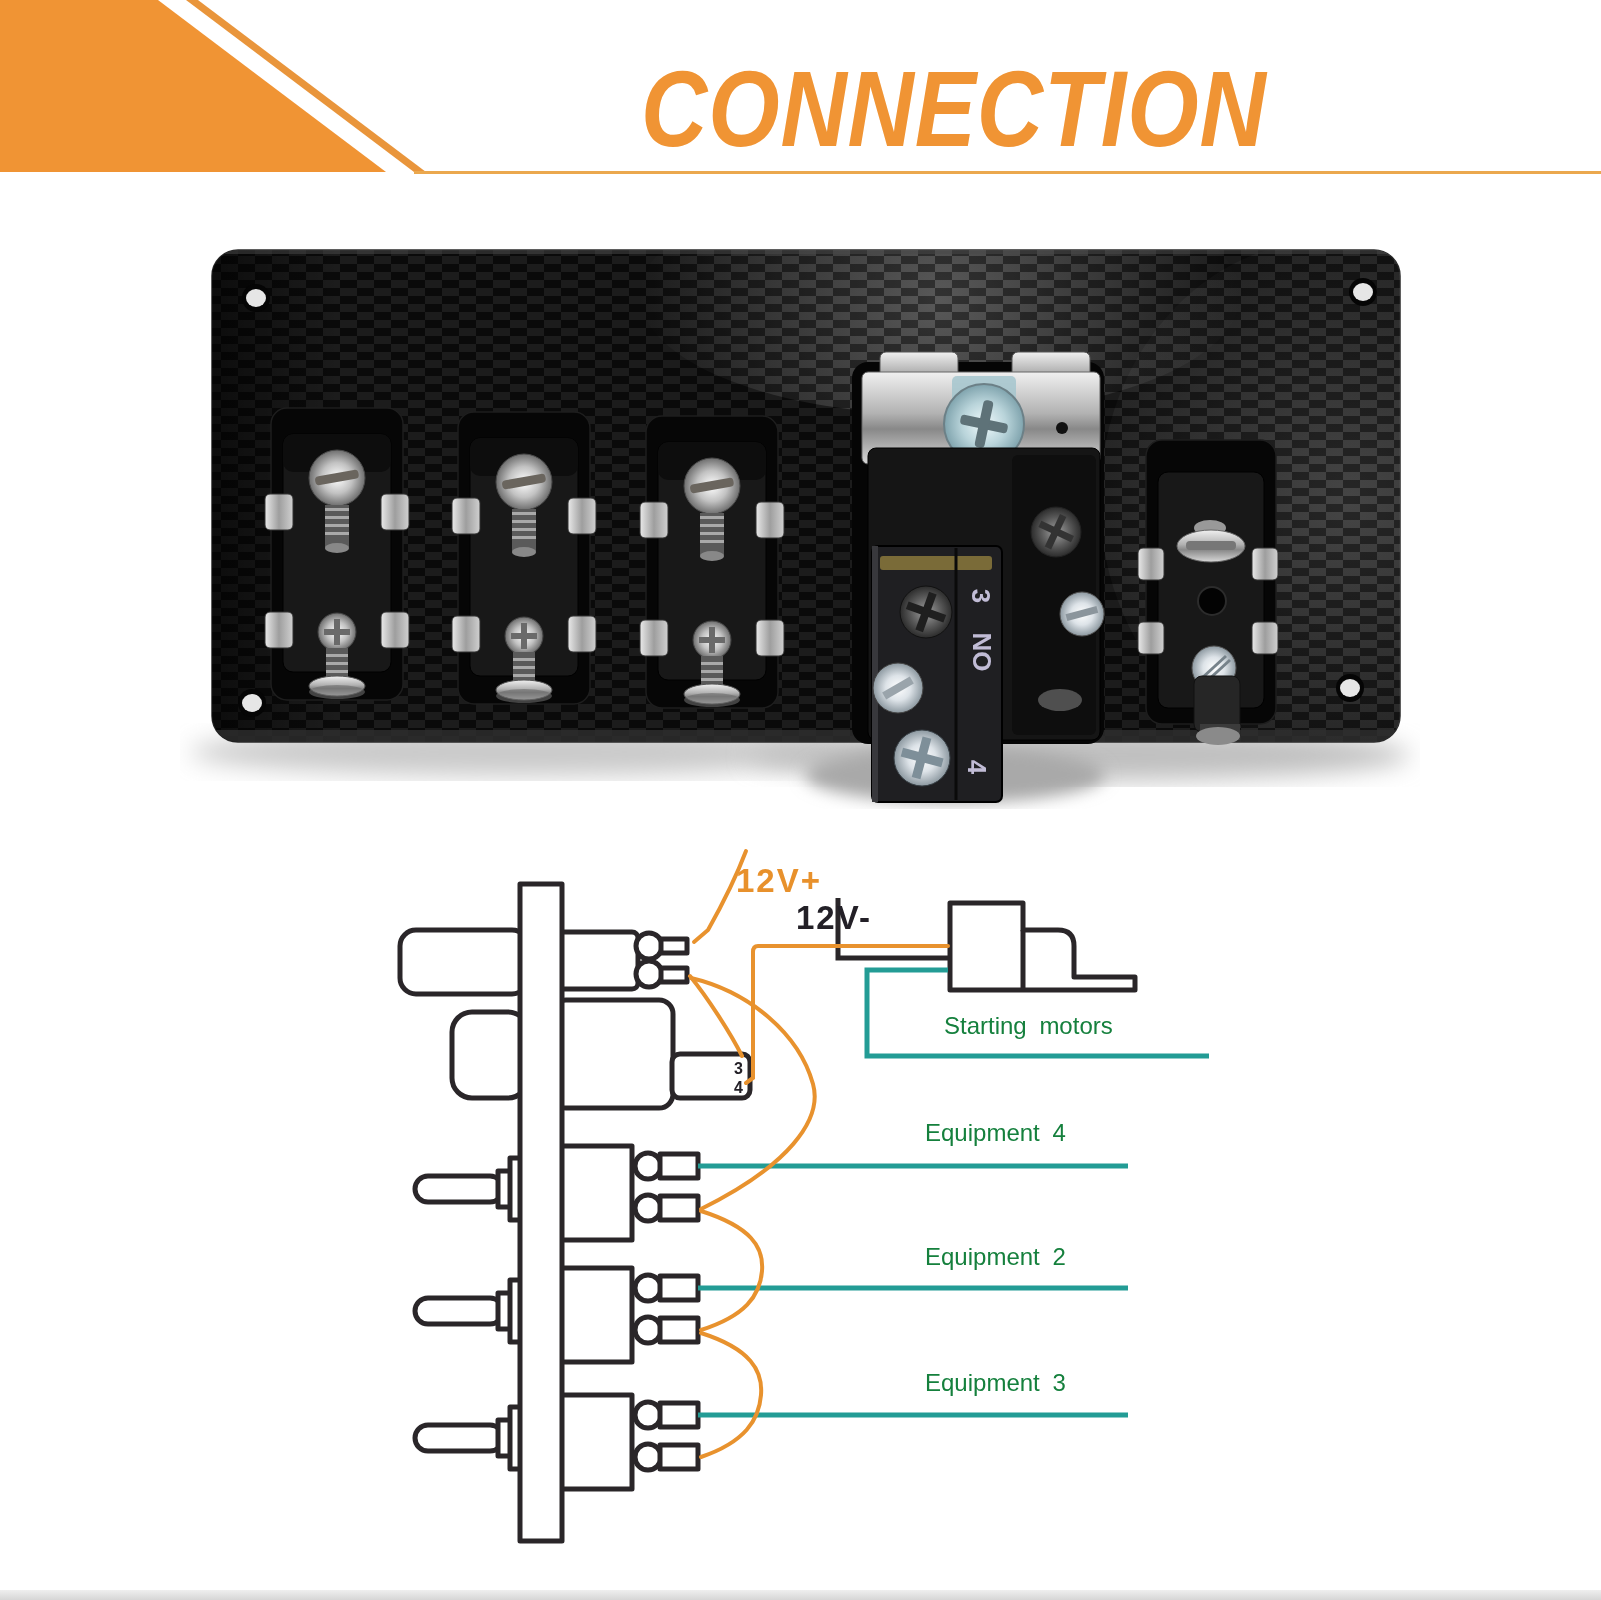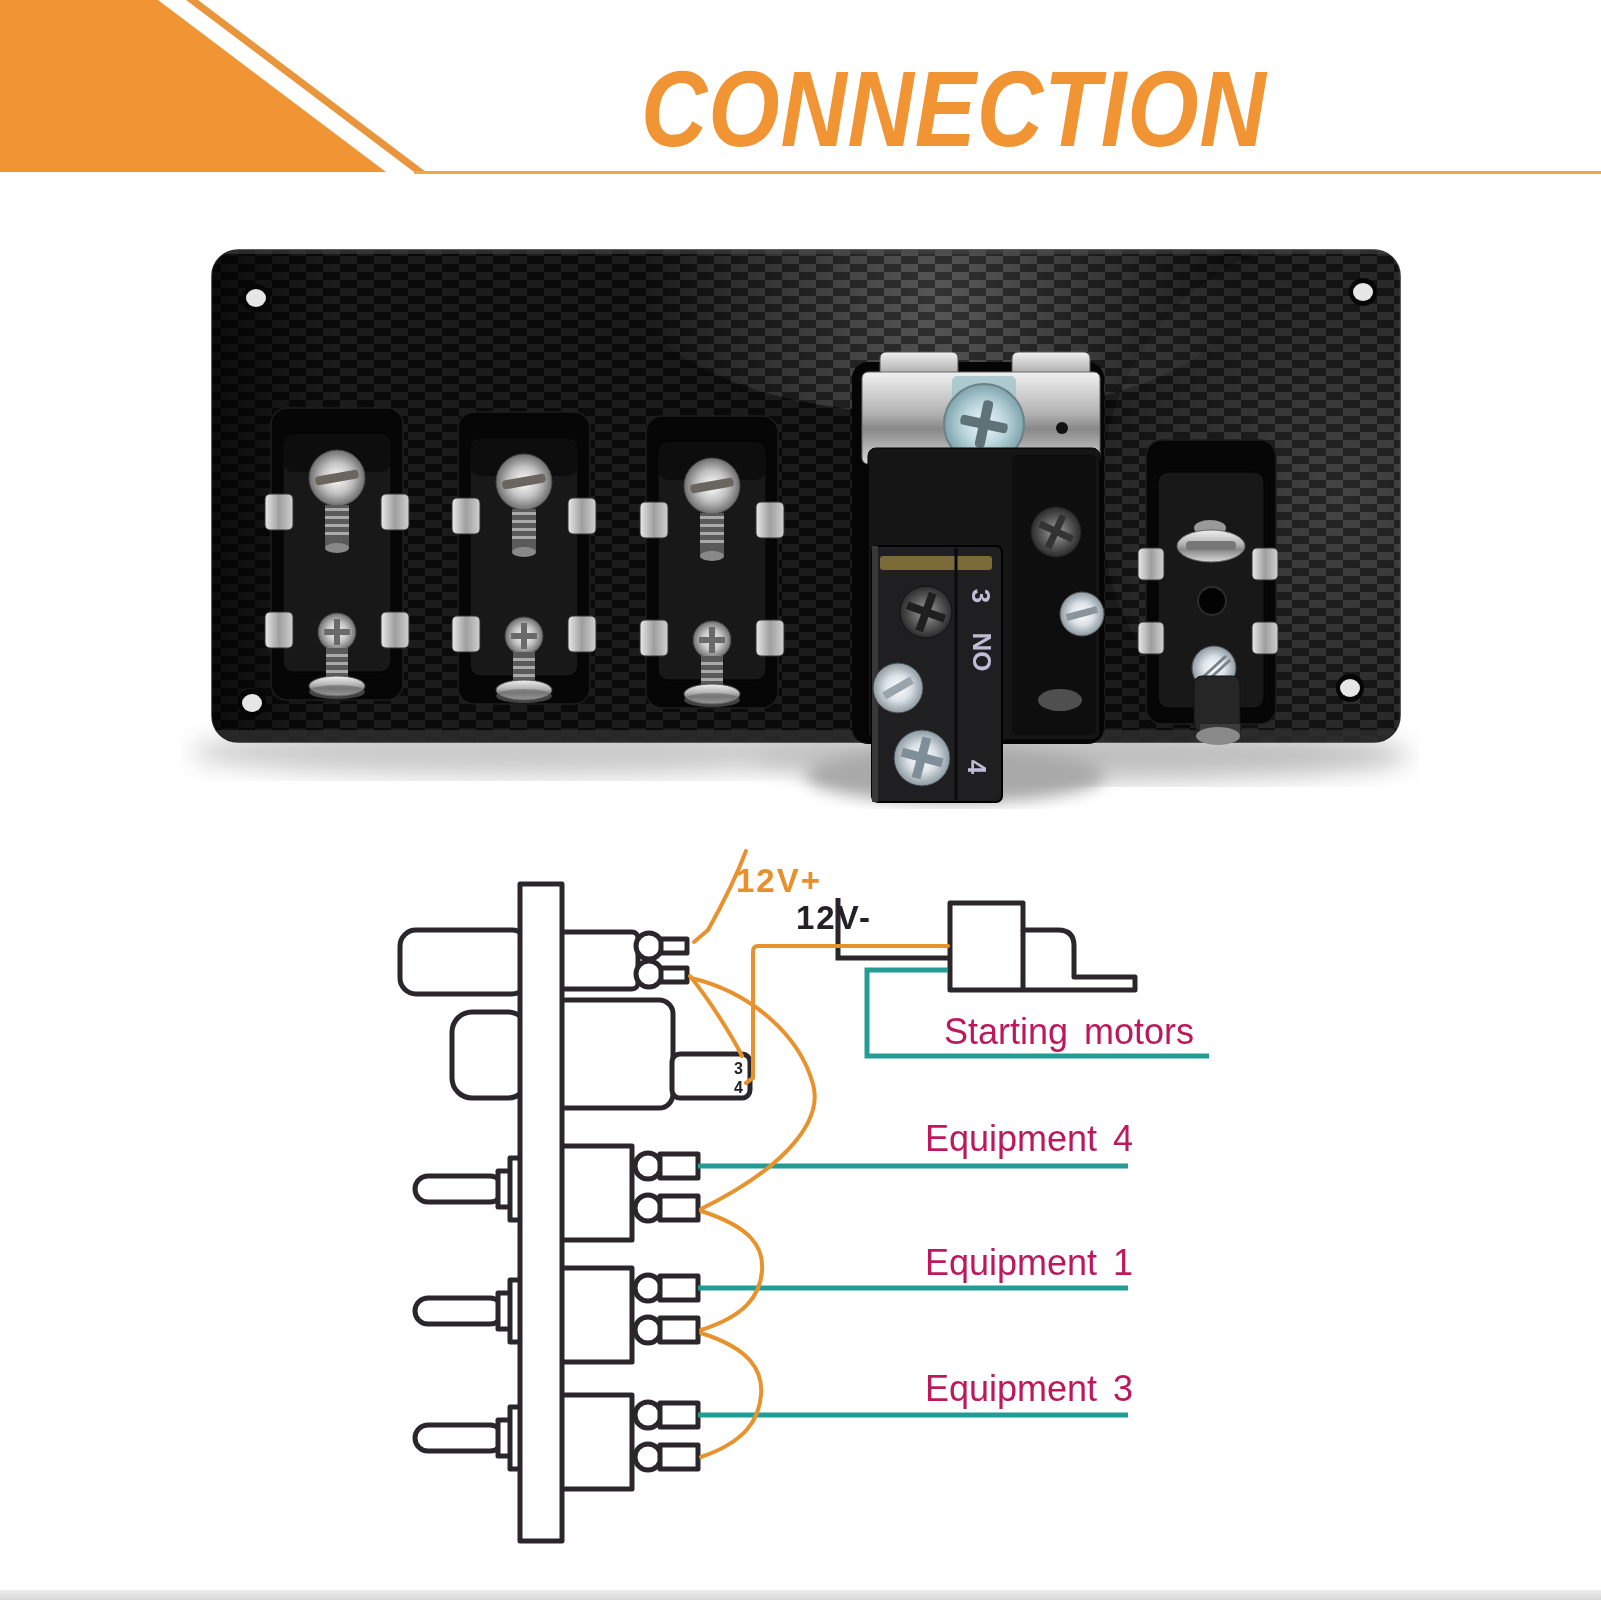--- a/index.html
+++ b/index.html
@@ -4,21 +4,21 @@
 <style>
   html,body{margin:0;padding:0;background:#ffffff;}
   body{width:1601px;height:1600px;position:relative;overflow:hidden;
        font-family:"Liberation Sans", sans-serif;}
   .abs{position:absolute;}
   
   #title{left:641px;top:55px;font-size:108px;font-weight:bold;font-style:italic;
          color:#F09434;line-height:1.0;white-space:nowrap;
          transform:scaleX(0.85);transform-origin:left top;letter-spacing:1px;}
   
-  .diaglabel{color:#be185d;font-size:36px;line-height:1;white-space:nowrap;word-spacing:6px;}
+  .diaglabel{color:#15803d;font-size:24px;line-height:1;white-space:nowrap;word-spacing:6px;}
   #lbl-12vp{left:736px;top:815px;font-size:33px;font-weight:bold;letter-spacing:2px;color:#E8912C;margin-top:47px;}
   #lbl-12vn{left:796px;top:863px;font-size:33px;font-weight:bold;letter-spacing:2px;color:#232027;margin-top:36px;}
   #lbl-start{left:944px;top:1014px;}
   #lbl-eq1{left:925px;top:1121px;}
   #lbl-eq2{left:925px;top:1245px;}
   #lbl-eq3{left:925px;top:1371px;text-align:right;}
   .blocknum{font-size:16px;font-weight:bold;color:#232027;width:16px;text-align:right;line-height:1;}
   #lbl-t3{left:727px;top:1061px;}
   #lbl-t4{left:727px;top:1080px;}
   
@@ -290,20 +290,20 @@
     <path d="M691,978 C750,992 799,1034 813,1084 C823,1120 788,1166 701,1209"></path>
     <path d="M701,1211 C751,1227 764,1247 762,1271 C760,1296 745,1316 701,1330"></path>
     <path d="M701,1333 C751,1349 763,1371 761,1395 C759,1420 745,1442 701,1457"></path>
   </g>
 </svg>
 
 <div class="abs" id="lbl-12vp">12V+</div>
 <div class="abs" id="lbl-12vn">12V-</div>
 <div class="abs diaglabel" id="lbl-start">Starting motors</div>
 <div class="abs diaglabel" id="lbl-eq1">Equipment 4</div>
-<div class="abs diaglabel" id="lbl-eq2">Equipment 1</div>
+<div class="abs diaglabel" id="lbl-eq2">Equipment 2</div>
 <div class="abs diaglabel" id="lbl-eq3">Equipment 3</div>
 <div class="abs blocknum" id="lbl-t3">3</div>
 <div class="abs blocknum" id="lbl-t4">4</div>
 <div class="abs photonum" id="ph-3">3</div>
 <div class="abs photonum" id="ph-no">NO</div>
 <div class="abs photonum" id="ph-4">4</div>
 <div class="abs" id="bottomband"></div>
 
 </body></html>

